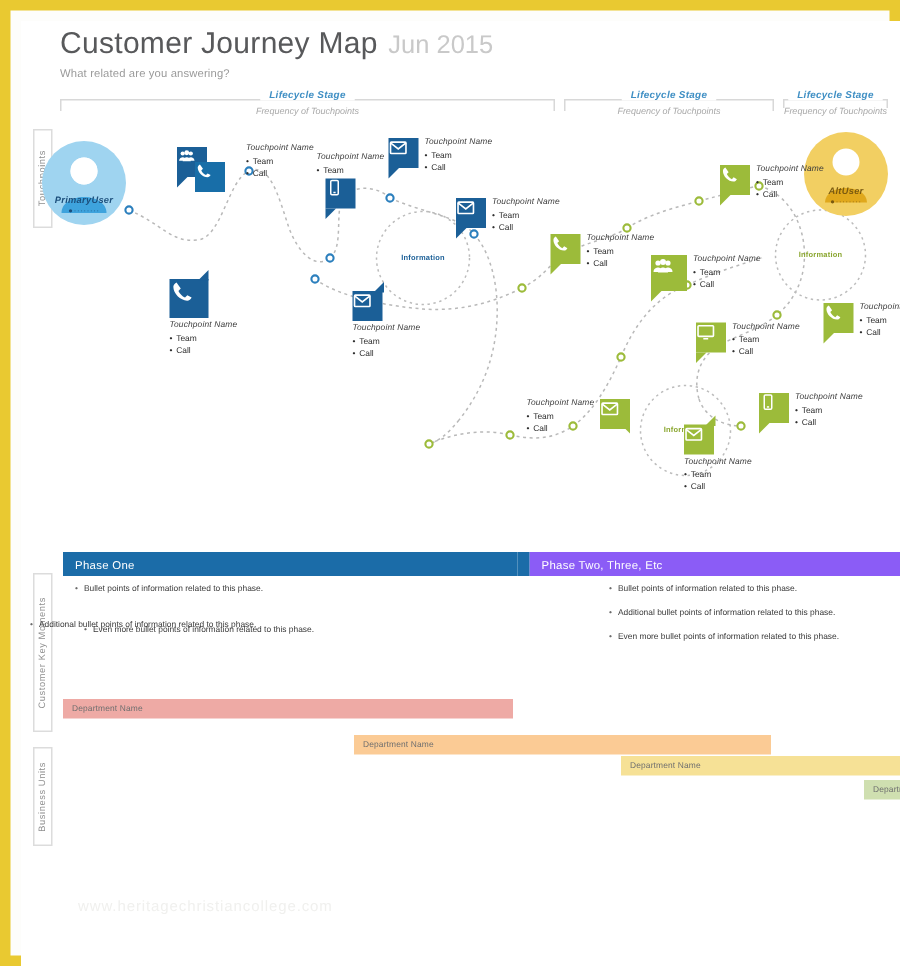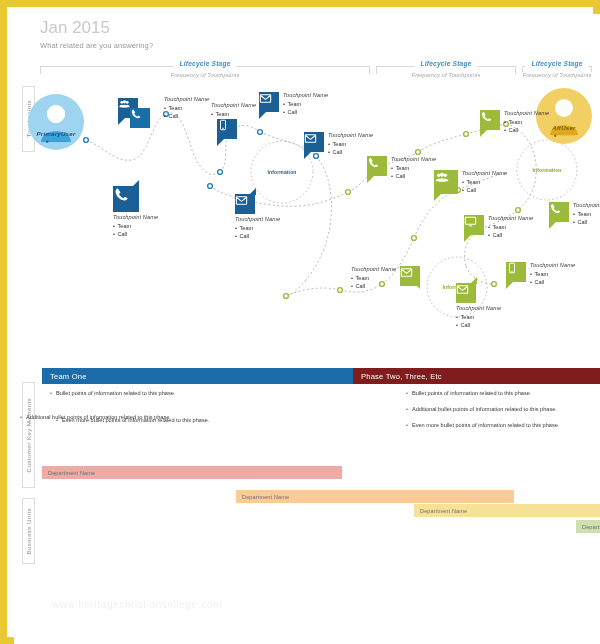--- a/index.html
+++ b/index.html
@@ -117,21 +117,21 @@
   .phase-bar {
     position:absolute; height:16px; display:flex; align-items:center;
   }
   .phase-bar .pb-cap {
     position:absolute; left:-8px; top:0; width:8px; height:16px;
   }
   .phase-bar .pb-label {
     font-size:7.6px; color:#ffffff; padding-left:8px; letter-spacing:.2px;
   }
   #ph1 { background:#1b6ca8; }
-  #ph2 { background:#7f1d1d; }
+  #ph2 { background:#8b5cf6; }
   #ph2 .pb-cap { background:#1b6ca8; }
   .bullets { position:absolute; }
   .bullet {
     font-size:5.6px; color:#3a3a3a; margin-bottom:10px; white-space:nowrap;
   }
   .bullet:before { content:"\2022"; margin-right:4px; color:#6a6a6a; }
   .bullet.overlap { position:absolute; }
 
   
   #units { position:absolute; left:0; top:452px; width:586px; height:70px; }
@@ -154,21 +154,22 @@
   }
 </style>
 </head>
 <body>
 
 <div id="frame">
   <div id="canvas">
 
     <div id="header">
       <div id="title-row">
-        <div class="h-date">Jan 2015</div>
+        <div class="h-title">Customer Journey Map</div>
+        <div class="h-date">Jun 2015</div>
       </div>
       <div class="h-sub">What related are you answering?</div>
     </div>
 
     <div id="stages">
       <div class="stage" style="left:0px;width:330px;">
         <div class="bracket"></div>
         <div class="st-label">Lifecycle Stage</div>
         <div class="st-sub">Frequency of Touchpoints</div>
       </div>
@@ -525,21 +526,21 @@
           <div class="tp-name">Touchpoint Name</div>
           <div class="tp-li">Team</div>
           <div class="tp-li">Call</div>
         </div>
       </div>
     </div>
 
     <div id="phases">
 
       <div class="phase-bar" id="ph1" style="left:28px;width:303px;top:0;">
-        <div class="pb-label">Team One</div>
+        <div class="pb-label">Phase One</div>
       </div>
 
       <div class="bullets" style="left:36px;top:22px;">
         <div class="bullet">Bullet points of information related to this phase.</div>
       </div>
       <div class="bullets" style="left:6px;top:46px;">
         <div class="bullet overlap" style="left:0;top:0;">Additional bullet points of information related to this phase.</div>
         <div class="bullet overlap" style="left:36px;top:3px;">Even more bullet points of information related to this phase.</div>
       </div>
 

